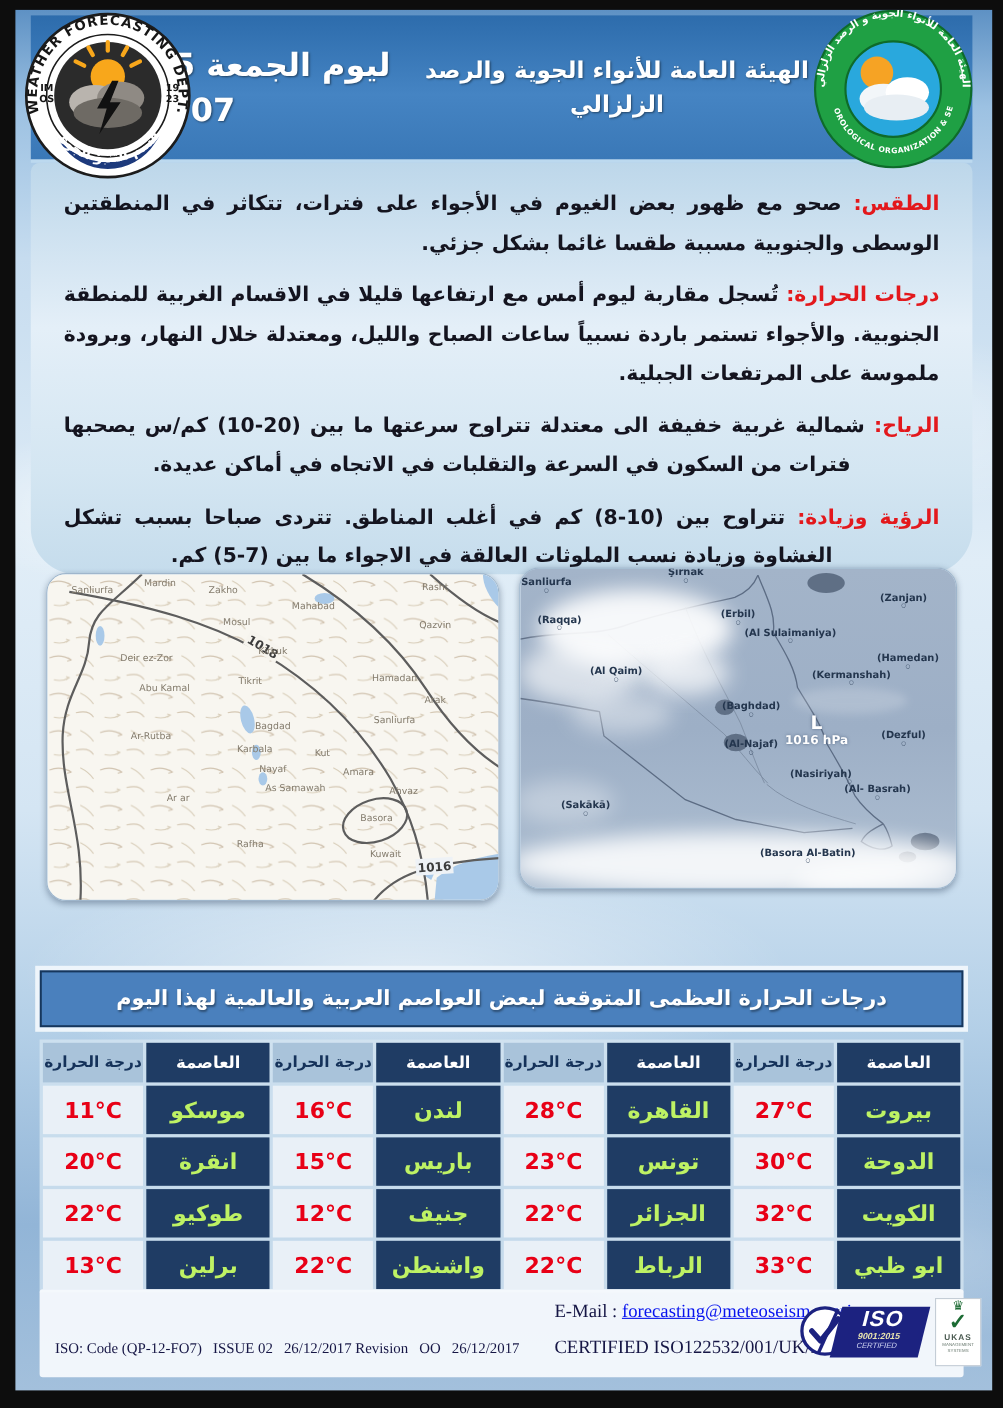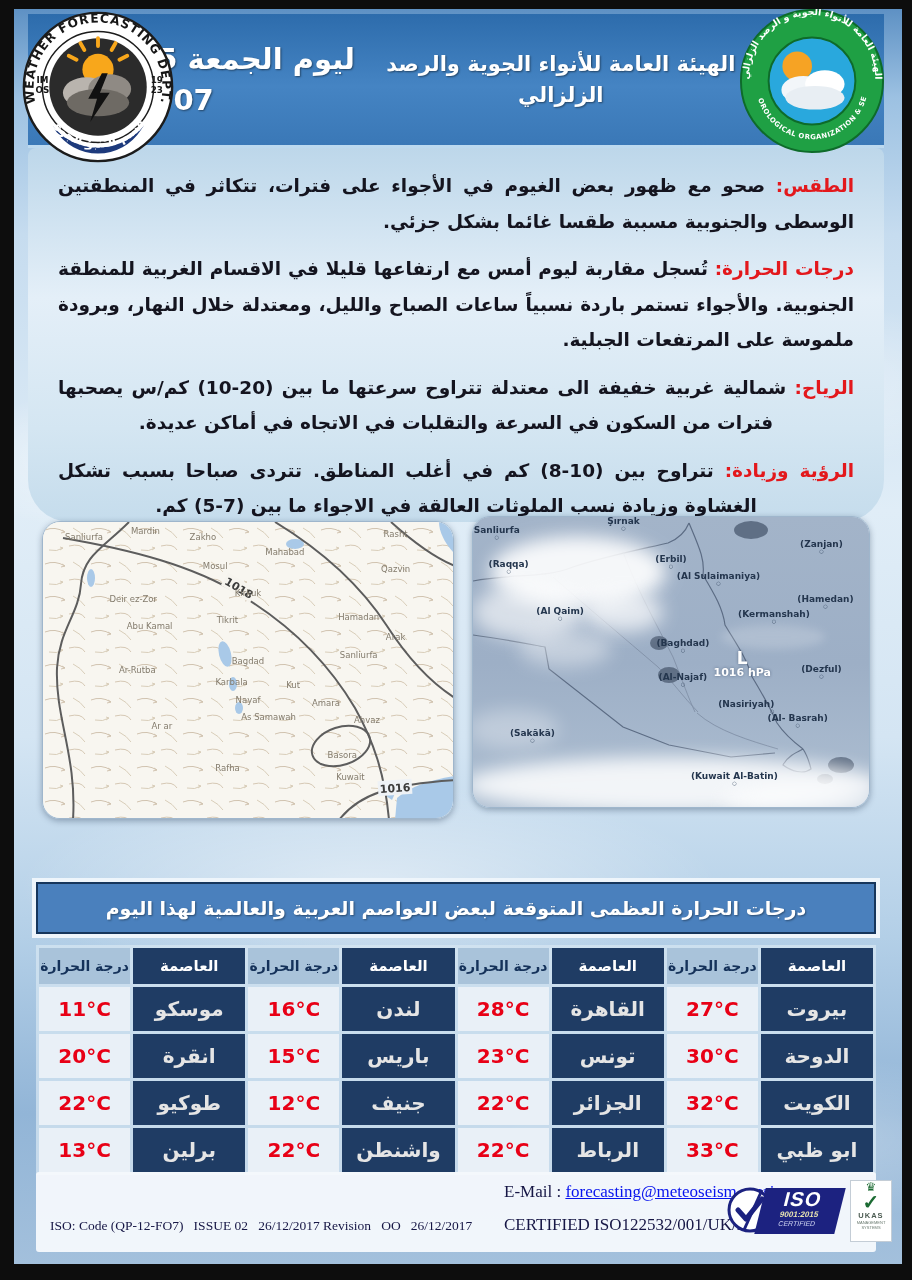--- a/index.html
+++ b/index.html
@@ -83,21 +83,21 @@
 
   
   table.temps{
     position:absolute; left:22px; top:936px; width:840px;
     border-collapse:separate; border-spacing:3px;
     background:rgba(214,229,242,.75); direction:rtl;
   }
   table.temps th, table.temps td{ text-align:center; vertical-align:middle; }
   th.caph{ background:#1f3c64; color:#fff; font-size:15px; font-weight:bold; height:36px; }
   th.tmph{ background:#a9c3da; color:#15325a; font-size:14px; font-weight:bold; height:31px; }
-  td.cap{ background:#1f3c64; color:#e5e5e5; font-size:20px; font-weight:bold; height:44px; }
+  td.cap{ background:#1f3c64; color:#bef264; font-size:20px; font-weight:bold; height:44px; }
   td.tmp{ background:#e9f0f7; color:#e80016; font-size:20px; font-weight:bold; height:44px; direction:ltr; }
 
   
   .footer{
     position:absolute; left:22px; top:1163px; width:840px; height:80px;
     background:rgba(247,250,253,.93); border-radius:3px;
     font-family:"Liberation Serif", serif; color:#161645;
   }
   .f-mob{ position:absolute; left:14px; top:12px; font-size:17px; }
   .f-email{ position:absolute; left:468px; top:10px; font-size:17px; }
@@ -263,21 +263,21 @@
         <span class="city p" style="left: 77%; top: 45%;">Sanliurfa</span>
         <span class="city p" style="left: 50%; top: 47%;">Bagdad</span>
         <span class="city p" style="left: 23%; top: 50%;">Ar-Rutba</span>
         <span class="city p" style="left: 46%; top: 54%;">Karbala</span>
         <span class="city p" style="left: 61%; top: 55%;">Kut</span>
         <span class="city p" style="left: 50%; top: 60%;">Nayaf</span>
         <span class="city p" style="left: 69%; top: 61%;">Amara</span>
         <span class="city p" style="left: 55%; top: 66%;">As Samawah</span>
         <span class="city p" style="left: 79%; top: 67%;">Ahvaz</span>
         <span class="city p" style="left: 29%; top: 69%;">Ar ar</span>
-        <span class="city p" style="left: 73%; top: 75%; margin-top: 11px;">Basora</span>
+        <span class="city p" style="left: 73%; top: 75%;">Basora</span>
         <span class="city p" style="left: 45%; top: 83%;">Rafha</span>
         <span class="city p" style="left: 75%; top: 86%;">Kuwait</span>
       </div>
 
   </figure>
 
   <figure class="map-fig fig-clouds">
     <div class="map-box" id="clouds-map">
       <svg viewBox="0 0 398 292" width="398" height="292">
         <defs>
@@ -339,21 +339,21 @@
         <span class="city c" style="left: 88%; top: 10%;">(Zanjan)</span>
         <span class="city c" style="left: 89%; top: 29%;">(Hamedan)</span>
         <span class="city c" style="left: 76%; top: 34%;">(Kermanshah)</span>
         <span class="city c" style="left: 22%; top: 33%;">(Al Qaim)</span>
         <span class="city c" style="left: 53%; top: 44%;">(Baghdad)</span>
         <span class="city c" style="left: 88%; top: 53%;">(Dezful)</span>
         <span class="city c" style="left: 53%; top: 56%;">(Al-Najaf)</span>
         <span class="city c" style="left: 69%; top: 65%; text-align: right;">(Nasiriyah)</span>
         <span class="city c" style="left: 82%; top: 70%;">(Al- Basrah)</span>
         <span class="city c" style="left: 15%; top: 75%;">(Sakākā)</span>
-        <span class="city c" style="left: 66%; top: 90%;">(Kuwait Al-Batin)</span>
+        <span class="city c" style="left: 66%; top: 90%;">(Basora Al-Batin)</span>
       </div>
 
   </figure>
 
   <div class="table-title">درجات الحرارة العظمى المتوقعة لبعض العواصم العربية والعالمية لهذا اليوم</div>
 
   <table class="temps" dir="rtl">
     <colgroup>
       <col style="width:112px">
         <col style="width:91px">

